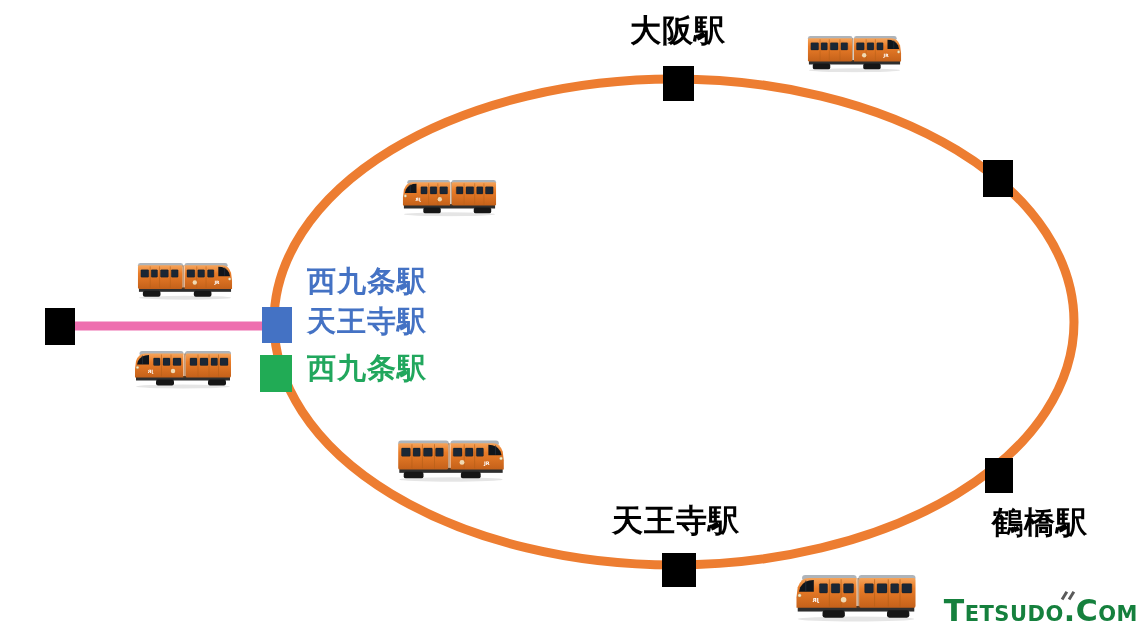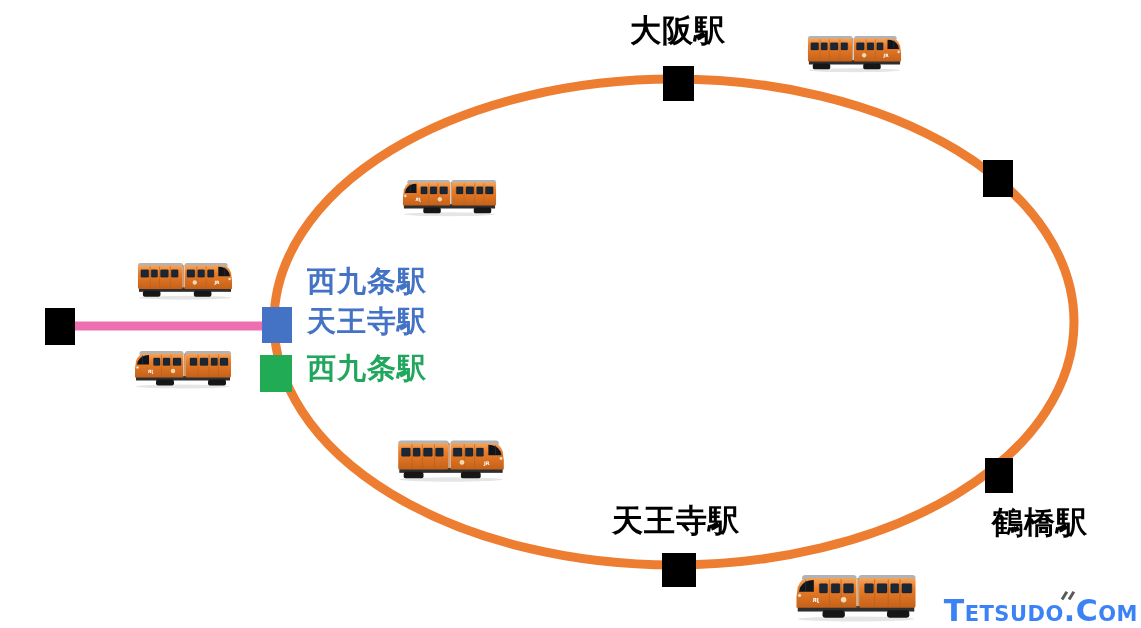--- a/index.html
+++ b/index.html
@@ -29,21 +29,21 @@
   .train{position:absolute;}
   .train svg{display:block;width:100%;height:auto;}
   .train.flip svg{transform:scaleX(-1);}
   .watermark{
     position:absolute;
     right:3px;bottom:2px;
     font-weight:bold;
     font-variant:small-caps;
     font-size:30px;
     letter-spacing:0.5px;
-    color:#3b82f6;
+    color:#15803d;
     line-height:1;
     margin-left:8px;
   }
   .watermark .ticks{
     position:absolute;
     right:66px;top:-5px;
     display:flex;gap:4px;
   }
   .watermark .ticks i{
     display:block;width:2.5px;height:9px;

